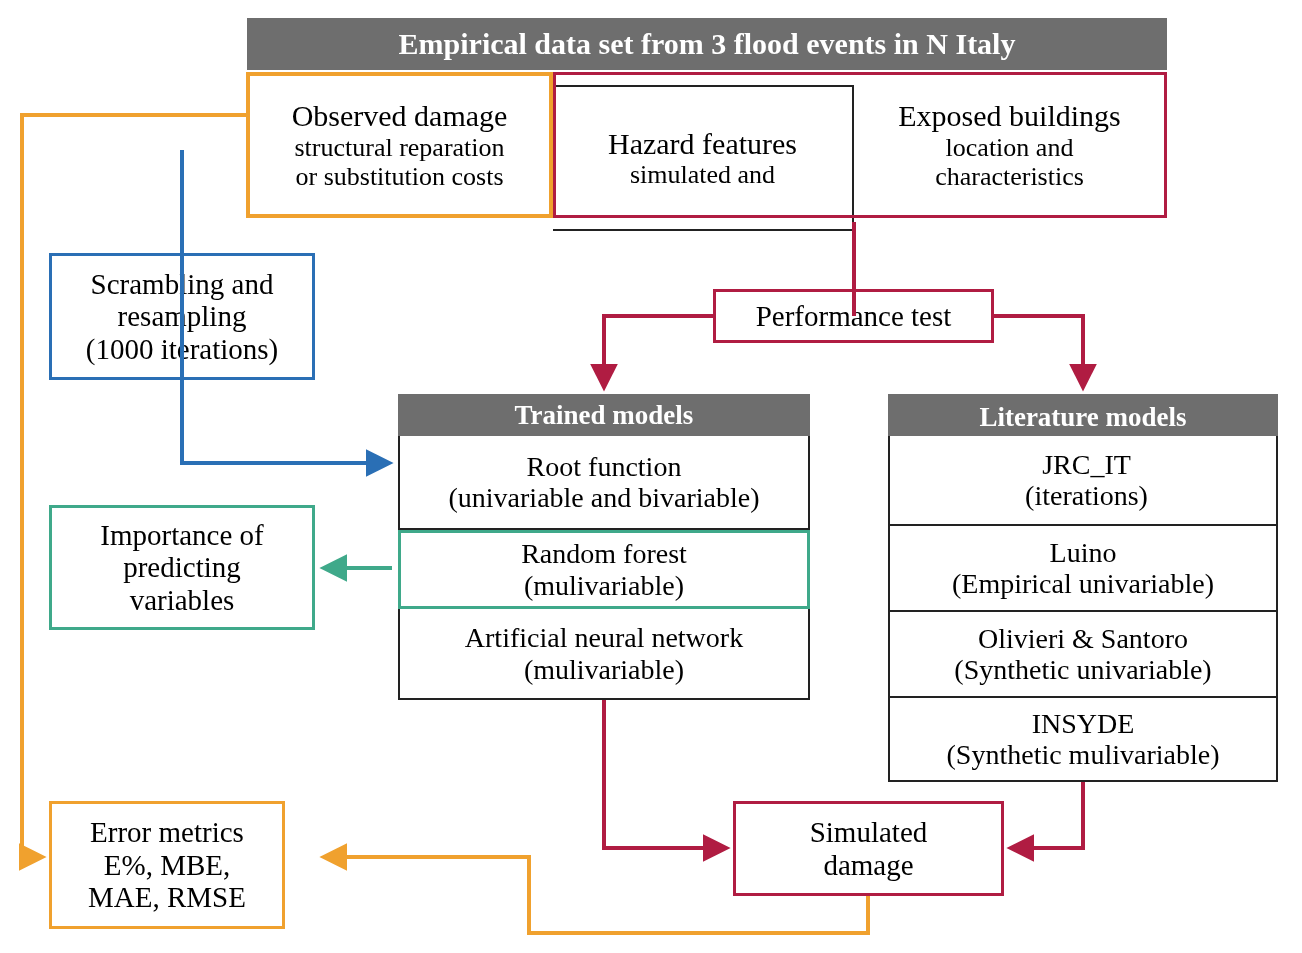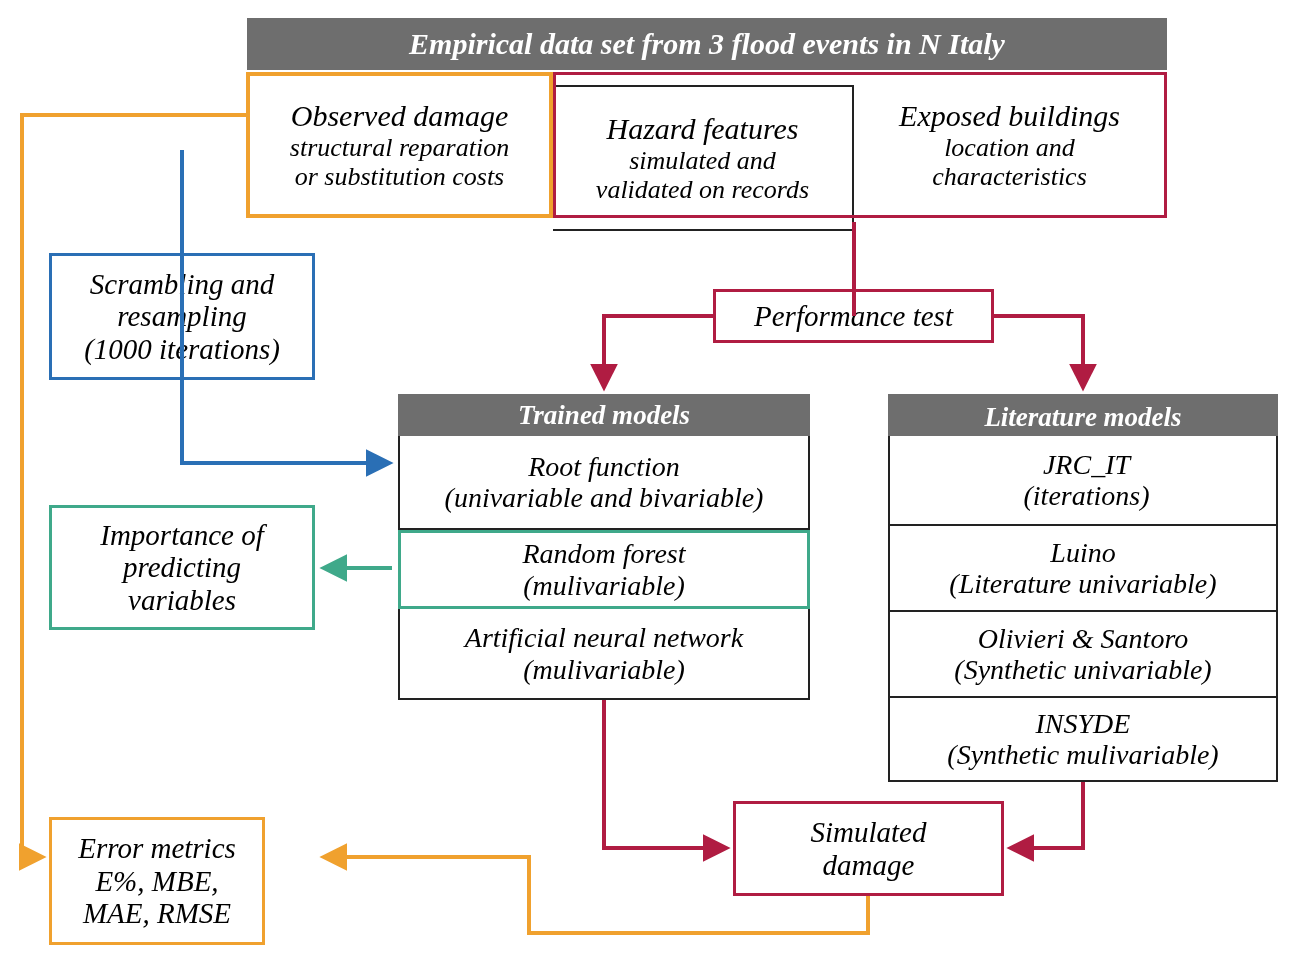--- a/index.html
+++ b/index.html
@@ -18,21 +18,20 @@
   .box {
     position: absolute;
     box-sizing: border-box;
     background: #ffffff;
     display: flex;
     flex-direction: column;
     align-items: center;
     justify-content: center;
     text-align: right;
     line-height: 1.12;
-    font-style: italic;
   }
   .hdr {
     background: #6e6e6e;
     color: #ffffff;
     font-weight: bold;
   }
   .ln { display: block; white-space: nowrap; }
   .small { font-size: 26px; }
 
   
@@ -136,24 +135,23 @@
     border: 2px solid #222222; border-top: none;
     font-size: 28px;
   }
 
   #importance {
     left: 49px; top: 505px; width: 266px; height: 125px;
     border: 3px solid #3fa98a;
     font-size: 29px;
   }
   #error-metrics {
-    left: 49px; top: 801px; width: 216px; height: 128px;
+    left: 49px; top: 801px; width: 236px; height: 128px;
     border: 3px solid #f0a12e;
     font-size: 29px;
-    margin-top: 16px;
   }
   #simulated-damage {
     left: 733px; top: 801px; width: 271px; height: 95px;
     border: 3px solid #b01c42;
     font-size: 29px;
   }
 
   svg#wires {
     position: absolute;
     left: 0; top: 0;
@@ -208,21 +206,20 @@
 
   <div class="box" id="observed-damage">
     <span class="ln" style="font-size:30px">Observed damage</span>
     <span class="ln small">structural reparation</span>
     <span class="ln small">or substitution costs</span>
   </div>
 
   <div class="box" id="hazard-features">
     <span class="ln" style="font-size:30px">Hazard features</span>
     <span class="ln small">simulated and</span>
-    <span class="ln small">validated on records</span>
   </div>
 
   <div class="box" id="exposed-buildings">
     <span class="ln" style="font-size:30px">Exposed buildings</span>
     <span class="ln small">location and</span>
     <span class="ln small">characteristics</span>
   </div>
 
   <div class="box" id="hazard-exposed-outline"></div>
   <div class="box" id="top-block-outline"></div>
@@ -255,21 +252,21 @@
 
   <div class="box hdr" id="literature-hdr">
     <span class="ln">Literature models</span>
   </div>
   <div class="box" id="jrc">
     <span class="ln">JRC_IT</span>
     <span class="ln">(iterations)</span>
   </div>
   <div class="box" id="luino">
     <span class="ln">Luino</span>
-    <span class="ln">(Literature  univariable)</span>
+    <span class="ln">(Empirical  univariable)</span>
   </div>
   <div class="box" id="olivieri">
     <span class="ln">Olivieri &amp; Santoro</span>
     <span class="ln">(Synthetic univariable)</span>
   </div>
   <div class="box" id="insyde">
     <span class="ln">INSYDE</span>
     <span class="ln">(Synthetic mulivariable)</span>
   </div>
 

